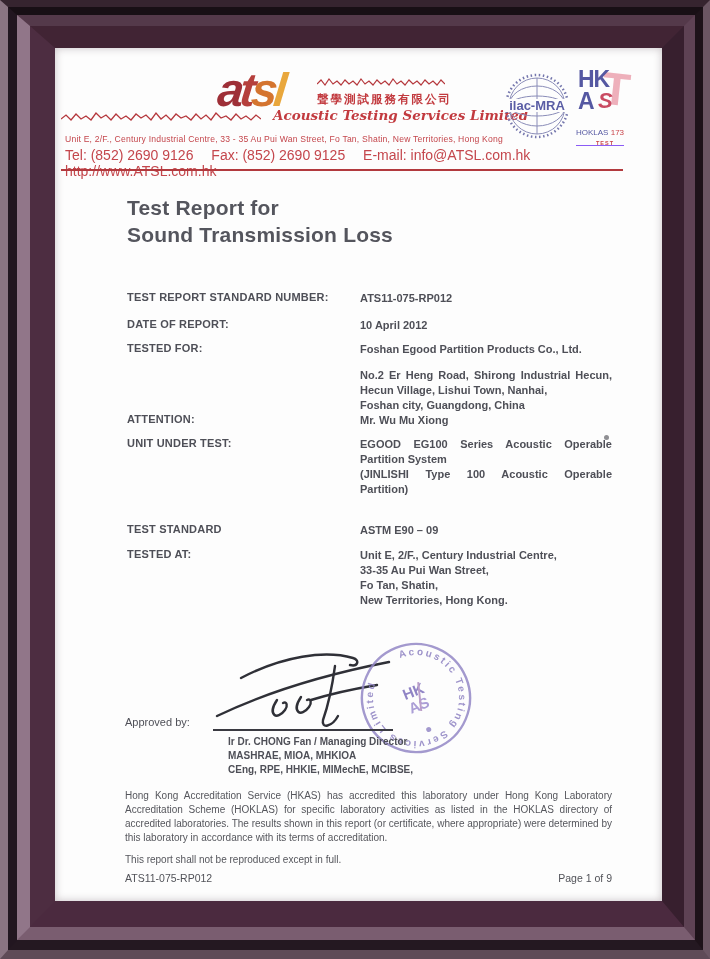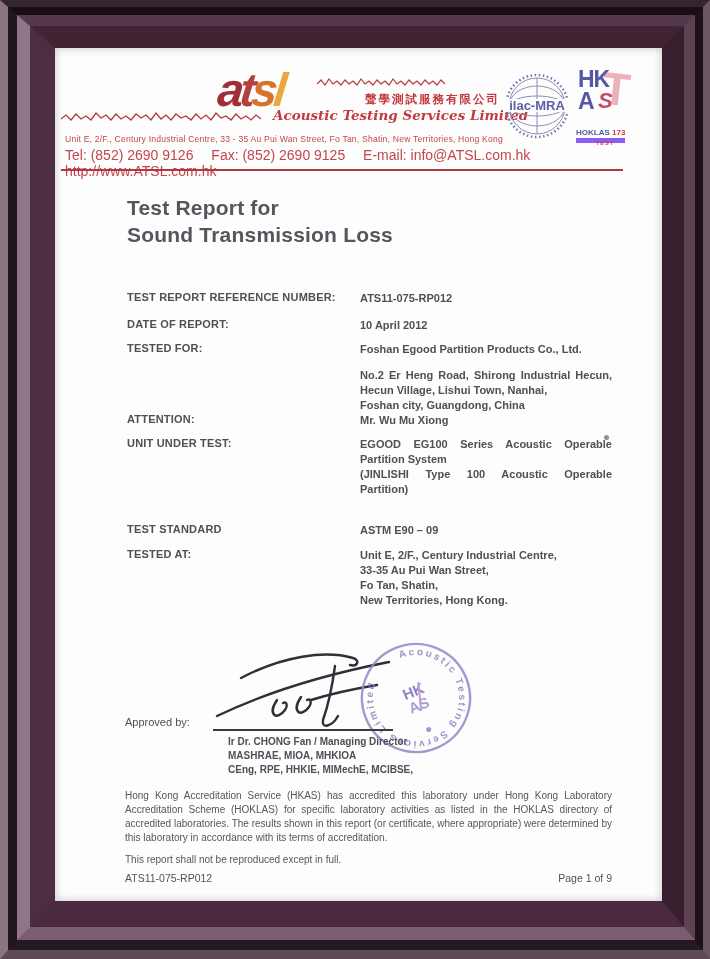--- a/index.html
+++ b/index.html
@@ -12,38 +12,38 @@
   .f3{border-width:11px 11px 13px 13px;border-color:#54394a #5e4254 #7a5d70 #917689;inset:15px 15px 19px 17px;}
   .f4{border-width:22px 22px 26px 25px;border-color:#412434 #371f2e #4b2a3f #4d2d41;inset:26px 26px 32px 30px;}
   
   .page{position:absolute;left:55px;top:48px;right:48px;bottom:58px;background:#fdfdfd;
         box-shadow:inset 0 0 8px rgba(60,40,55,.28);}
   .abs{position:absolute;}
   
   .logotype{left:163px;top:18px;font-weight:bold;font-style:italic;font-size:47px;letter-spacing:-4px;
             transform:skewX(-6deg);line-height:1;}
   .lg-a{color:#9e2f37;} .lg-t{color:#b53f3c;} .lg-s{color:#d4742f;} .lg-l{color:#e9a73c;}
-  .zh-name{left:262px;top:44px;font-size:11.5px;font-weight:bold;letter-spacing:2px;color:#c23a3f;margin-left:48px;}
+  .zh-name{left:262px;top:44px;font-size:11.5px;font-weight:bold;letter-spacing:2px;color:#c23a3f;}
   .en-name{left:218px;top:59px;font-size:13.5px;font-weight:bold;font-style:italic;
            font-family:"DejaVu Serif", serif;color:#c23a3f;}
   .addr1{left:10px;top:86px;font-size:8.6px;color:#c4464c;letter-spacing:.2px;}
   .addr2{left:10px;top:99px;font-size:14px;color:#c4464c;}
   .addr2 span{margin-right:14px;}
   .redrule{left:6px;top:121px;width:562px;height:2px;background:#b23a3e;}
   
   .ilac{left:448px;top:24px;}
   .hkas{left:521px;top:18px;width:70px;height:96px;}
   .hkas-t{position:absolute;left:26px;top:-4px;font-size:46px;font-weight:bold;color:#ecA3b0;
           transform:rotate(6deg);opacity:.85;}
   .hkas-hk{position:absolute;left:2px;top:2px;font-size:23px;font-weight:900;color:#5558a2;
            letter-spacing:-1px;line-height:1;}
   .hkas-a{position:absolute;left:2px;top:24px;font-size:23px;font-weight:900;color:#5558a2;line-height:1;}
   .hkas-s{position:absolute;left:22px;top:24px;font-size:22px;font-weight:bold;font-style:italic;color:#c94b62;line-height:1;}
-  .hoklas{position:absolute;left:0px;top:62px;font-size:8px;font-weight:bold;color:#5558a2;
-          border-bottom:5px solid #8b5cf6;padding-bottom:1px;white-space:nowrap;}
+  .hoklas{position:absolute;left:0px;top:62px;font-size:8px;font-weight:normal;color:#5558a2;
+          border-bottom:1px solid #8b5cf6;padding-bottom:8px;white-space:nowrap;}
   .hoklas .num{color:#c9444a;}
   .hkas-test{position:absolute;left:20px;top:74px;font-size:5.5px;font-weight:bold;color:#c9444a;letter-spacing:1px;}
   
   .title{left:72px;top:146px;font-size:21px;font-weight:bold;color:#54555d;line-height:27px;letter-spacing:.2px;}
   
   .details{left:72px;top:243px;width:492px;height:380px;font-size:11px;font-weight:bold;color:#4e4f57;}
   .drow{position:absolute;left:0;width:492px;}
   .dlabel{position:absolute;left:0;top:0;letter-spacing:.2px;}
   .dvalue{position:absolute;left:233px;top:0;width:252px;line-height:15px;}
   .just{text-align:justify;text-align-last:justify;}
@@ -113,21 +113,21 @@
     </div>
     <div class="abs redrule"></div>
 
     <div class="abs title">
       <div>Test Report for</div>
       <div>Sound Transmission Loss</div>
     </div>
 
     <div class="abs details">
       <div class="drow" style="top:0">
-        <div class="dlabel">TEST REPORT REFERENCE NUMBER:</div>
+        <div class="dlabel">TEST REPORT STANDARD NUMBER:</div>
         <div class="dvalue">ATS11-075-RP012</div>
       </div>
       <div class="drow" style="top:27px">
         <div class="dlabel">DATE OF REPORT:</div>
         <div class="dvalue">10 April 2012</div>
       </div>
       <div class="drow" style="top:51px">
         <div class="dlabel">TESTED FOR:</div>
         <div class="dvalue">Foshan Egood Partition Products Co., Ltd.</div>
       </div>

